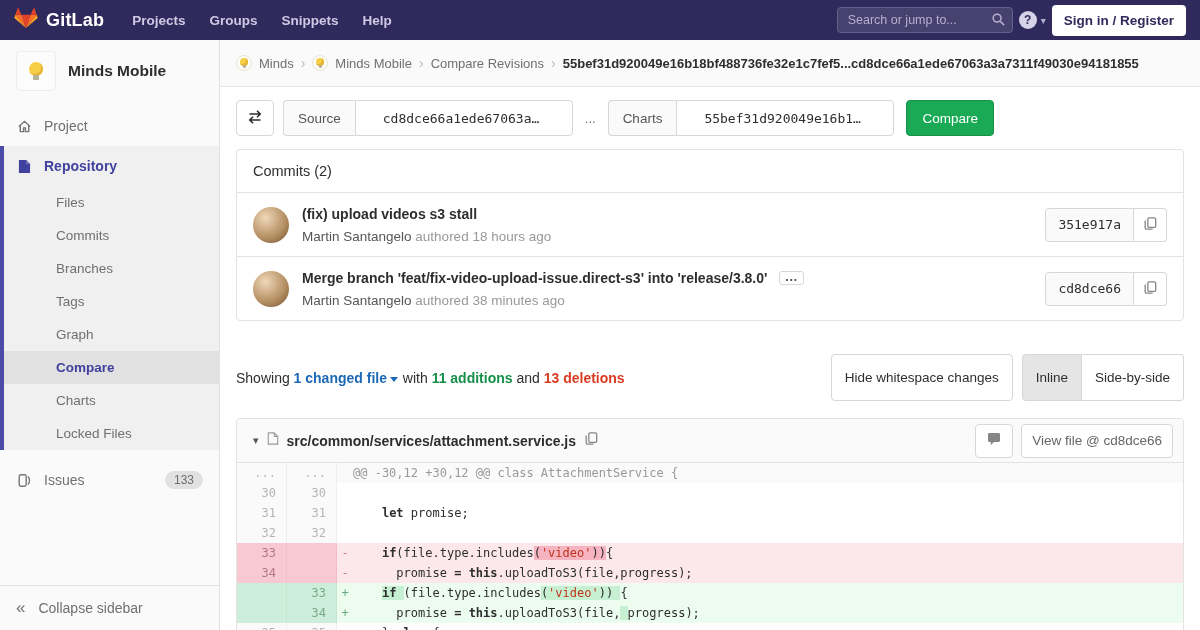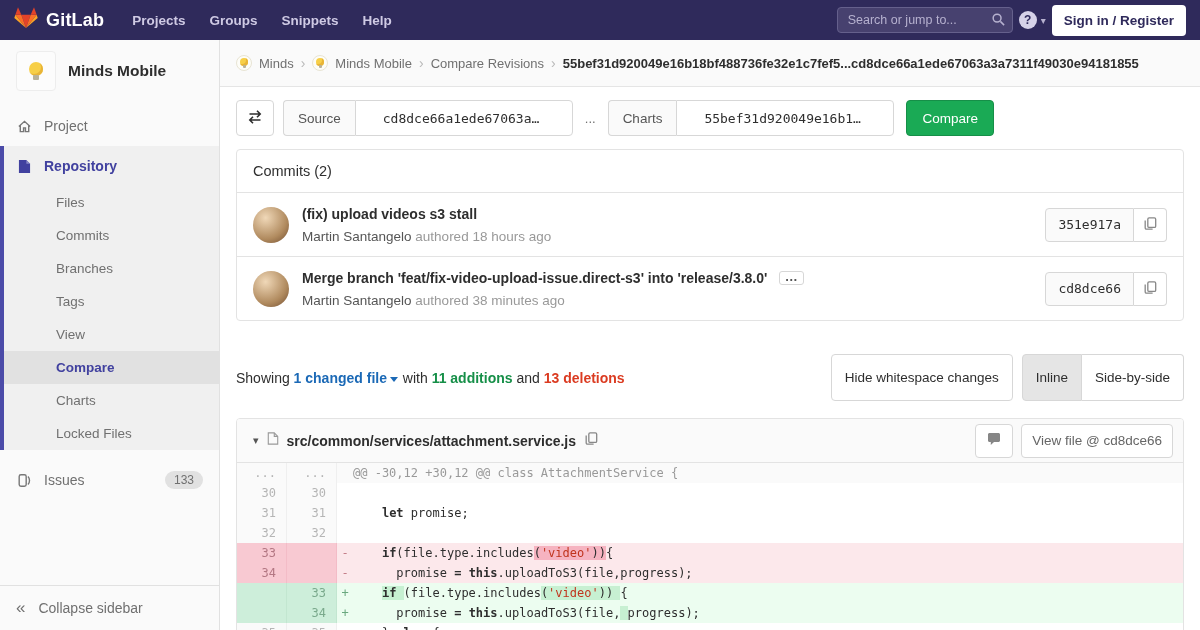--- a/index.html
+++ b/index.html
@@ -276,21 +276,21 @@
             <path d="M1 1h8l4 4v10H1z" fill="#41419f"></path>
             <path d="M9 1l4 4H9z" fill="#8a8ac6"></path>
           </svg>
         </span>
         <span>Repository</span>
       </a>
       <a class="sub-item">Files</a>
       <a class="sub-item">Commits</a>
       <a class="sub-item">Branches</a>
       <a class="sub-item">Tags</a>
-      <a class="sub-item">View</a>
+      <a class="sub-item">Graph</a>
       <a class="sub-item active">Compare</a>
       <a class="sub-item">Charts</a>
       <a class="sub-item">Locked Files</a>
     </div>
     <a class="side-item issues-item">
       <span class="icon">
         <svg width="14" height="15" viewBox="0 0 16 16" fill="none" stroke="#777" stroke-width="1.6">
           <rect x="2.5" y="1.5" width="8" height="13" rx="2"></rect>
           <path d="M12.5 3.5c1.2 1.1 1.8 2.7 1.8 4.5s-.6 3.4-1.8 4.5"></path>
         </svg>

